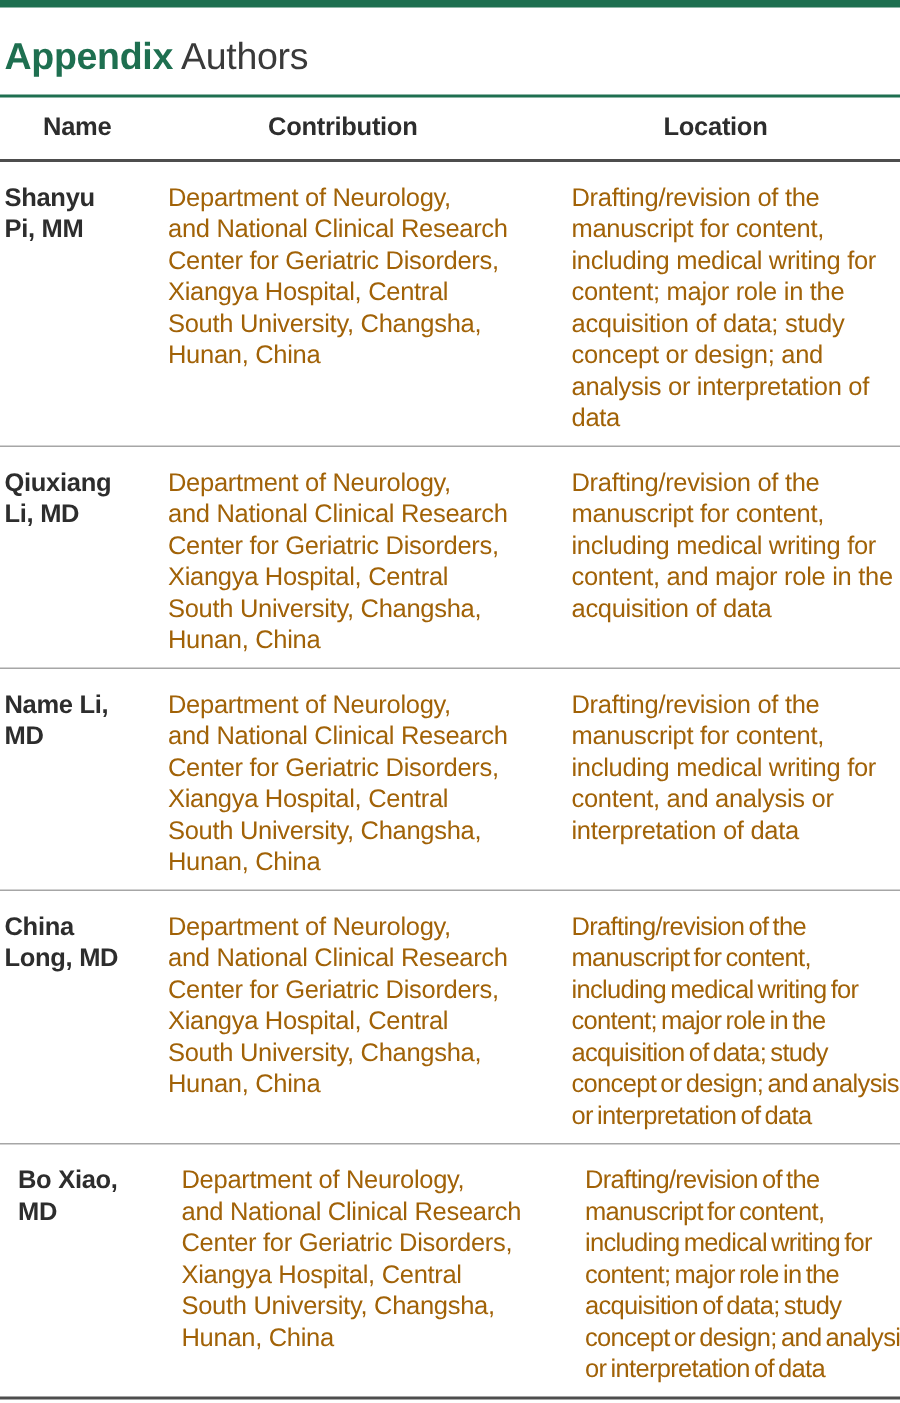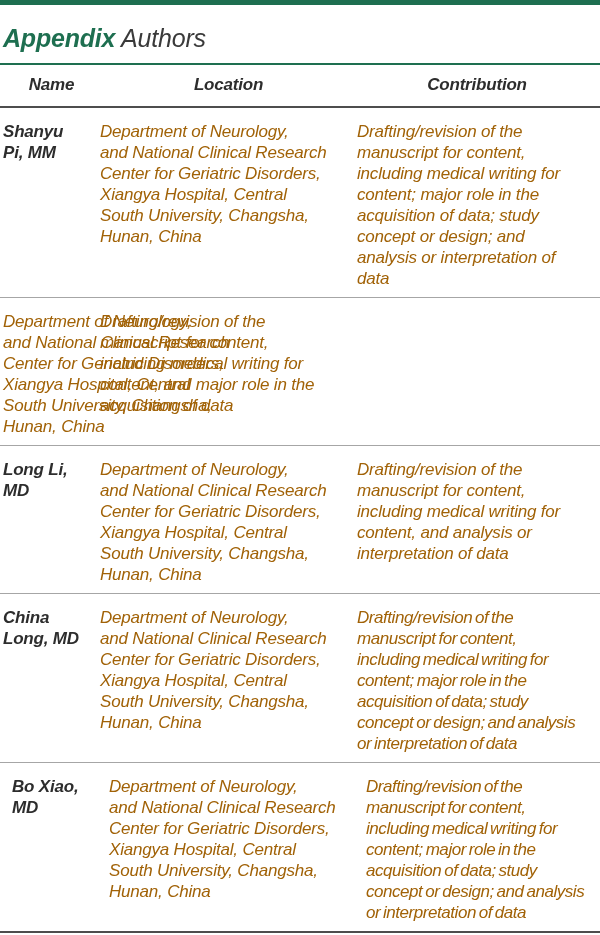--- a/index.html
+++ b/index.html
@@ -12,21 +12,20 @@
     font-family: "Liberation Sans", "DejaVu Sans", sans-serif;
     color: #3f3f3f;
     -webkit-font-smoothing: antialiased;
   }
   .page {
     width: 600px;
     height: 935px;
     background: #ffffff;
     overflow: hidden;
     box-sizing: border-box;
-    font-style: italic;
   }
   .top-bar {
     height: 5px;
     width: 100%;
     background: #1e6f50;
   }
   .title {
     margin: 18px 3px 10px 3px;
     font-size: 25px;
     line-height: 30px;
@@ -58,20 +57,21 @@
     font-size: 17px;
     font-weight: bold;
     color: #2d2d2d;
     letter-spacing: -0.2px;
     text-align: center;
   }
   .body-row {
     border-bottom: 1px solid #a6a6a6;
     padding-top: 13px;
     padding-bottom: 8px;
+    gap: 12px;
   }
   .body-row.last {
     border-bottom: 2px solid #4d4d4d;
     padding-left: 12px;
   }
   .cell {
     font-size: 17px;
     line-height: 21px;
     white-space: pre;
     color: #a16207;
@@ -92,22 +92,22 @@
 <div class="page">
 
   <div class="top-bar"></div>
 
   <div class="title"><span class="bold-green">Appendix</span><span> Authors</span></div>
 
   <div class="green-rule"></div>
 
   <div class="grid-row header-row">
     <div class="header-cell">Name</div>
+    <div class="header-cell">Contribution</div>
     <div class="header-cell">Location</div>
-    <div class="header-cell">Contribution</div>
   </div>
 
   <div class="grid-row body-row">
     <div class="cell name">Shanyu
 Pi, MM</div>
     <div class="cell">Department of Neurology,
 and National Clinical Research
 Center for Geriatric Disorders,
 Xiangya Hospital, Central
 South University, Changsha,
@@ -116,35 +116,37 @@
 manuscript for content,
 including medical writing for
 content; major role in the
 acquisition of data; study
 concept or design; and
 analysis or interpretation of
 data</div>
   </div>
 
   <div class="grid-row body-row">
+    <div class="cell name">Qiuxiang
+Li, MD</div>
     <div class="cell">Department of Neurology,
 and National Clinical Research
 Center for Geriatric Disorders,
 Xiangya Hospital, Central
 South University, Changsha,
 Hunan, China</div>
     <div class="cell">Drafting/revision of the
 manuscript for content,
 including medical writing for
 content, and major role in the
 acquisition of data</div>
   </div>
 
   <div class="grid-row body-row">
-    <div class="cell name">Long Li,
+    <div class="cell name">Name Li,
 MD</div>
     <div class="cell">Department of Neurology,
 and National Clinical Research
 Center for Geriatric Disorders,
 Xiangya Hospital, Central
 South University, Changsha,
 Hunan, China</div>
     <div class="cell">Drafting/revision of the
 manuscript for content,
 including medical writing for

